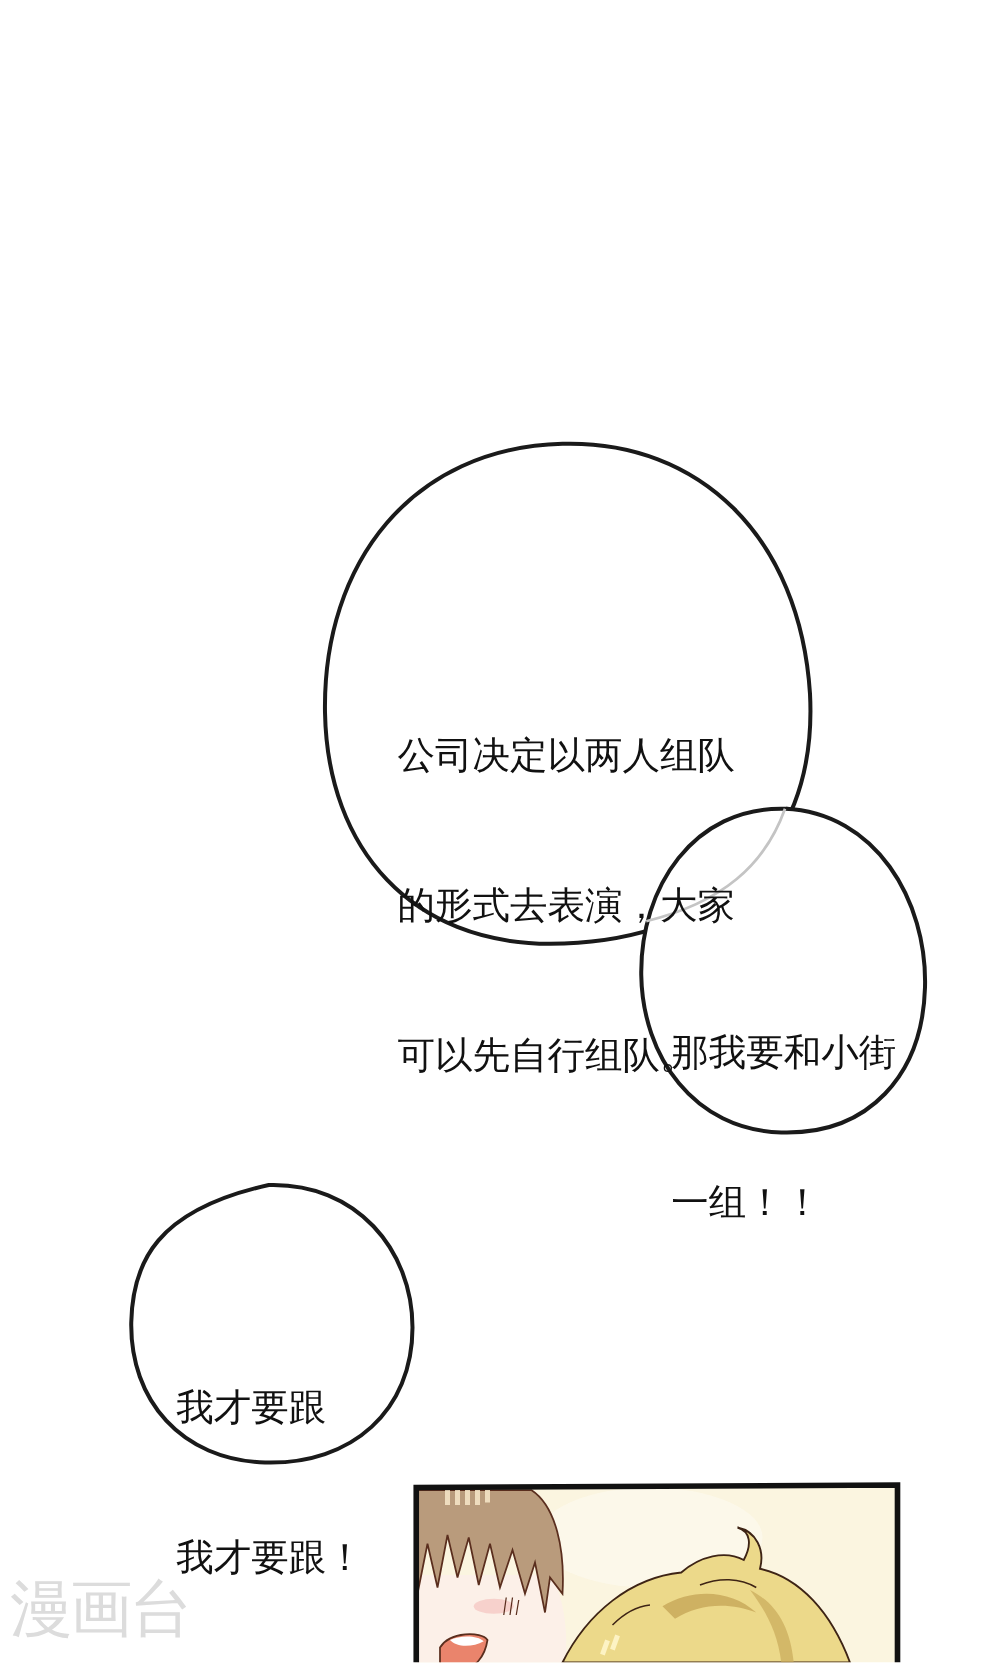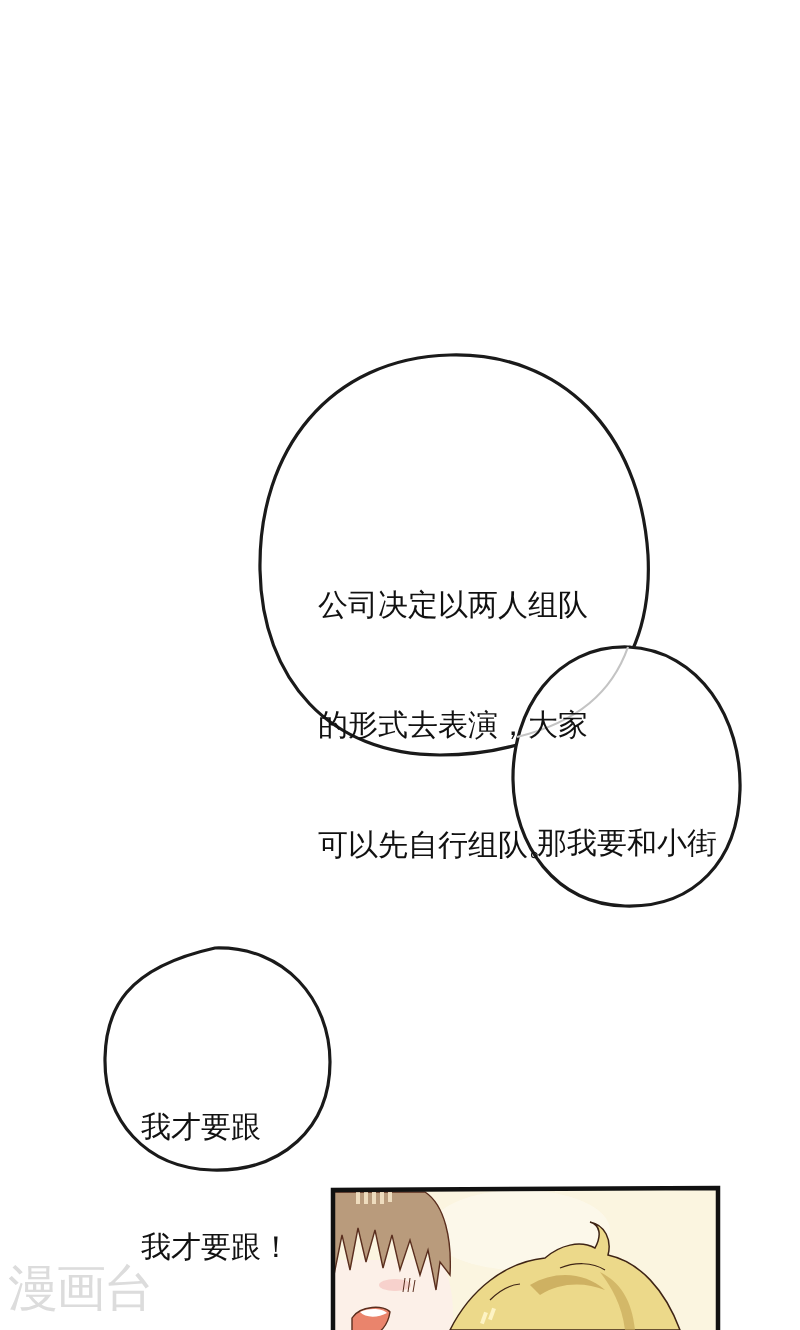--- a/index.html
+++ b/index.html
@@ -108,20 +108,21 @@
   </svg>
 
   <div id="text-1" class="bubble-text">
     <span class="line">公司决定以两人组队</span>
     <span class="line">的形式去表演，大家</span>
     <span class="line">可以先自行组队。</span>
   </div>
 
   <div id="text-2" class="bubble-text">
     <span class="line">那我要和小街</span>
+    <span class="line">一组！！</span>
   </div>
 
   <div id="text-3" class="bubble-text">
     <span class="line">我才要跟</span>
     <span class="line">我才要跟！</span>
   </div>
 
   <div class="watermark">漫画台</div>
 </div>
 

